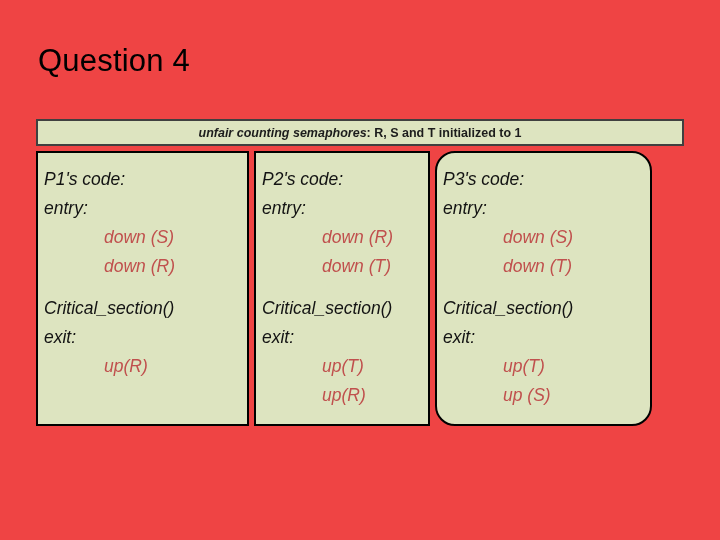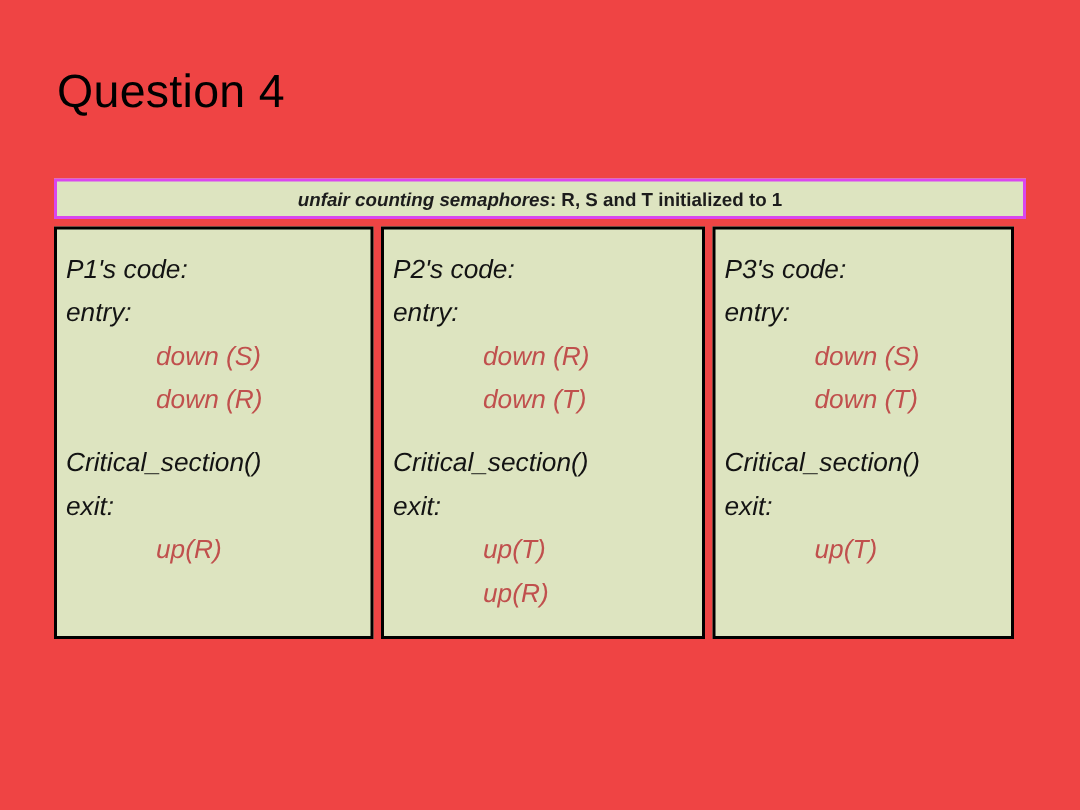--- a/index.html
+++ b/index.html
@@ -38,21 +38,21 @@
     left: 36px;
     top: 119px;
     width: 648px;
   }
 
   .banner {
     box-sizing: border-box;
     width: 648px;
     height: 27px;
     background: #dde4c0;
-    border: 2px solid #d946ef;
+    border: 2px solid #404040;
     display: flex;
     align-items: center;
     justify-content: center;
   }
 
   .banner-text {
     font-size: 12.5px;
     line-height: 14px;
     color: #1c1c1c;
     white-space: nowrap;
@@ -73,22 +73,22 @@
   }
 
   .col {
     box-sizing: border-box;
     background: #dde4c0;
     border: 2px solid #000000;
     height: 275px;
     padding: 12px 10px 0 6px;
   }
   .col-1 { width: 213px; }
-  .col-2 { width: 216px; }
-  .col-3 { width: 201px; }
+  .col-2 { width: 176px; }
+  .col-3 { width: 217px; border-radius: 20px; }
 
   .line {
     font-style: italic;
     font-size: 17.5px;
     line-height: 29px;
     color: #131313;
     white-space: nowrap;
   }
 
   .line.op {
@@ -142,17 +142,18 @@
 
       <div class="col col-3">
         <div class="line">P3's code:</div>
         <div class="line">entry:</div>
         <div class="line op">down (S)</div>
         <div class="line op tight">down (T)</div>
         <div class="spacer-md"></div>
         <div class="line">Critical_section()</div>
         <div class="line">exit:</div>
         <div class="line op">up(T)</div>
+        <div class="line op tight">up (S)</div>
       </div>
 
     </div>
   </div>
 </div>
 
 </body></html>

